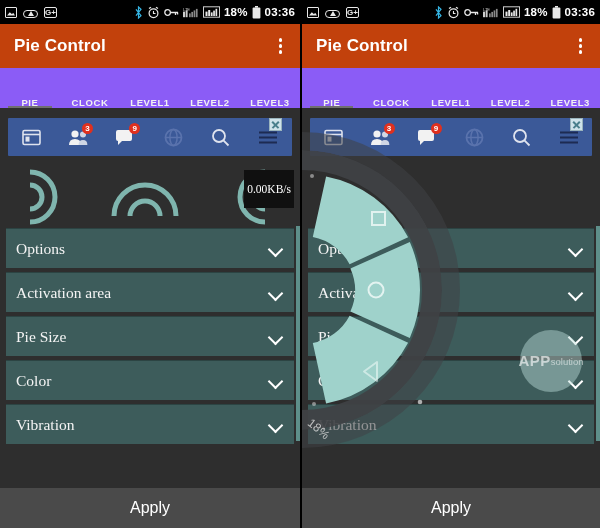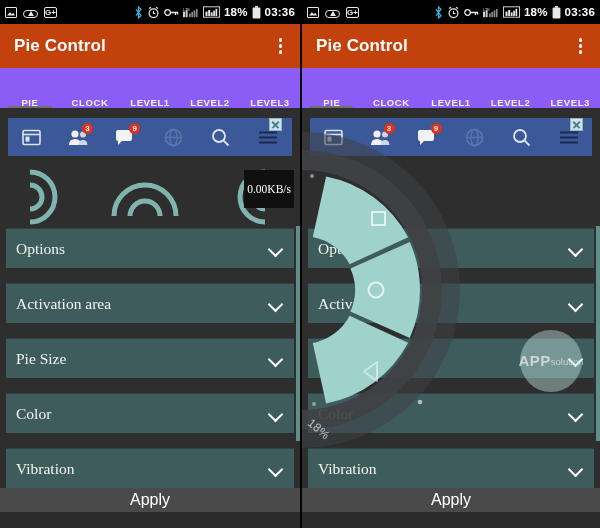--- a/index.html
+++ b/index.html
@@ -58,30 +58,30 @@
   .ad-close:after{transform:rotate(-45deg);}
 
   
   .arcs{position:absolute;left:0;right:0;top:56px;height:62px;}
   .arc{position:absolute;}
   .kbs{position:absolute;right:6px;top:6px;background:#101010;color:#fff;
        font-family:"Liberation Serif",serif;font-size:11.5px;padding:13px 3px;}
 
   
   .list{position:absolute;left:6px;right:6px;top:120px;bottom:0;}
-  .row{height:40px;margin-bottom:15px;background:#3d5c5b;display:flex;align-items:center;
+  .row{height:40px;margin-bottom:4px;background:#3d5c5b;display:flex;align-items:center;
        padding:0 10px;box-sizing:border-box;border-top:1px solid #2c4443;cursor:pointer;}
   .row-label{color:#f4f4f4;font-family:"Liberation Serif",serif;font-size:15.5px;}
   .chev{margin-left:auto;width:16px;height:16px;position:relative;}
   .chev:before{content:"";position:absolute;left:2px;top:3px;width:9px;height:9px;
      border-right:2.6px solid #fff;border-bottom:2.6px solid #fff;transform:rotate(45deg);}
   .scrollbar{position:absolute;right:0px;top:118px;width:4px;height:215px;background:#6fb0aa;opacity:.75;}
 
   
-  .applybar{height:24px;background:#4a4a4a;display:flex;align-items:center;justify-content:center;cursor:pointer;}
+  .applybar{height:40px;background:#4a4a4a;display:flex;align-items:center;justify-content:center;cursor:pointer;}
   .applybar span{color:#fff;font-size:16px;}
 
   
   .overlay{position:absolute;left:0;top:0;width:300px;height:528px;pointer-events:none;}
   .wm{position:absolute;left:218px;top:330px;width:62px;height:62px;border-radius:50%;
       background:rgba(190,225,220,.45);display:flex;flex-direction:row;align-items:center;justify-content:center;}
   .wm .t1{color:rgba(255,255,255,.62);font-size:15px;font-weight:bold;letter-spacing:.5px;line-height:14px;}
   .wm .t2{color:rgba(255,255,255,.55);font-size:9.5px;line-height:11px;}
 </style>
 </head>

